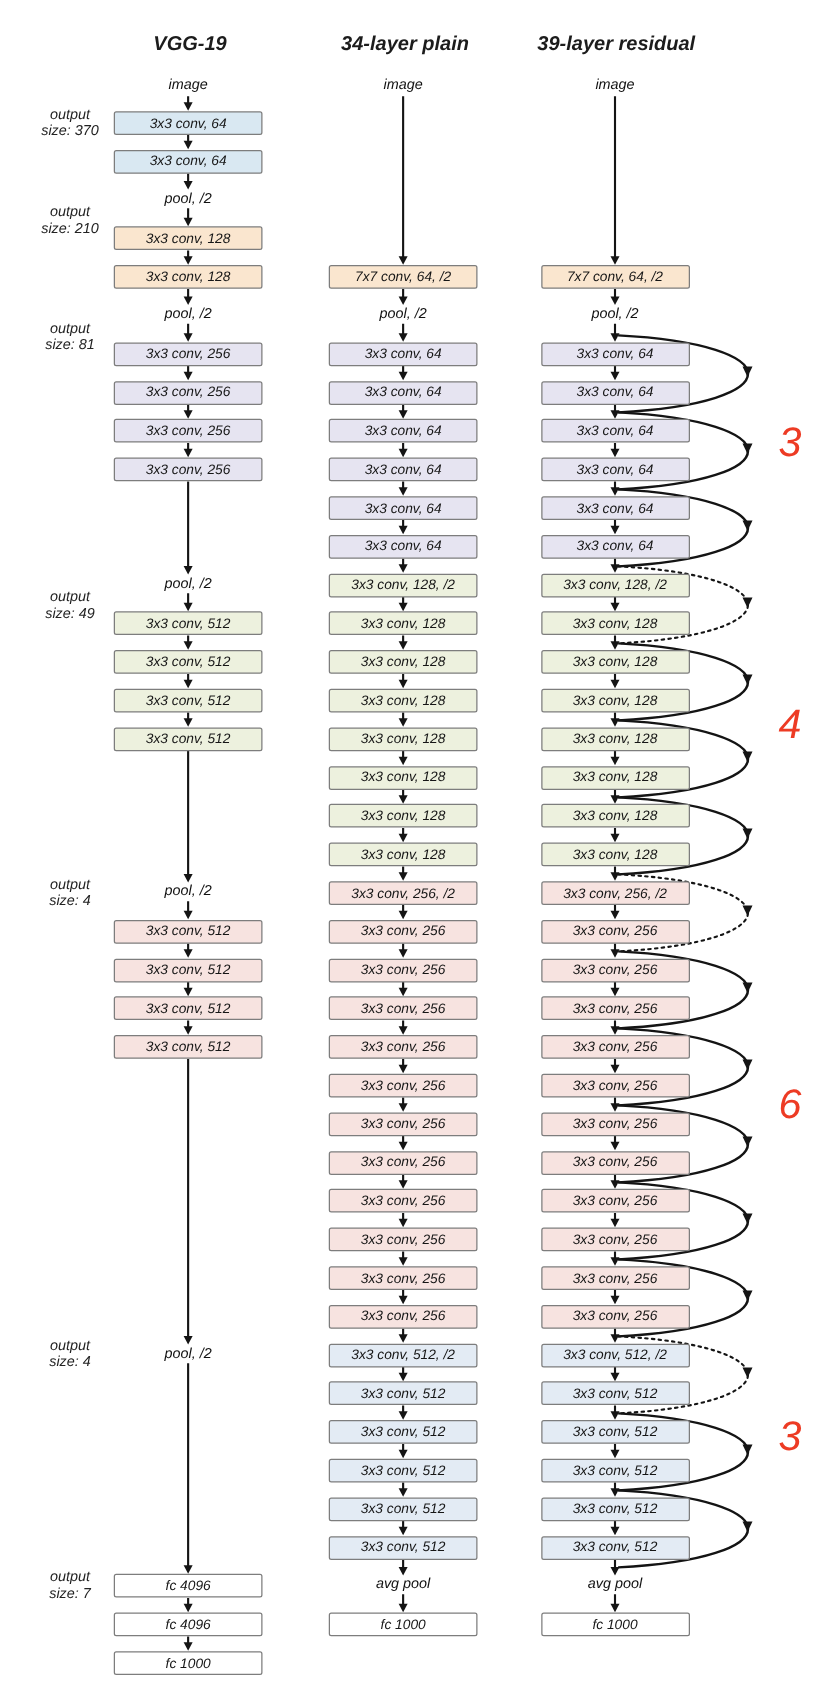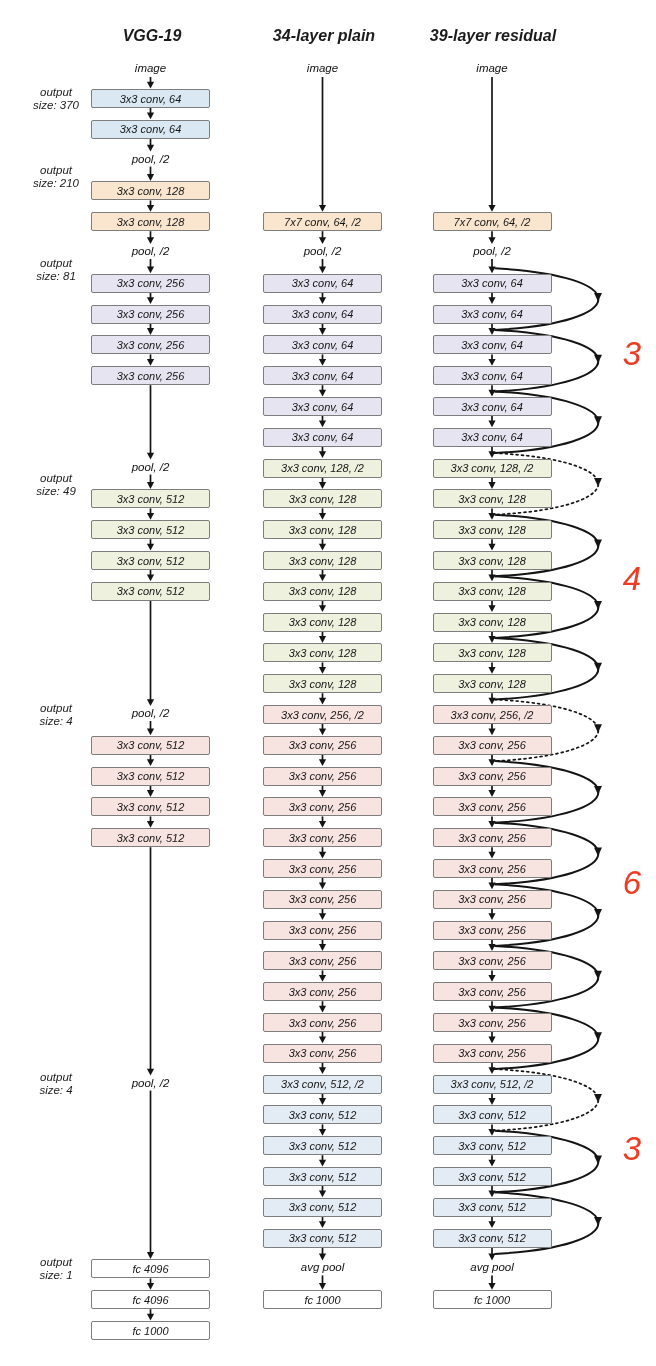--- a/index.html
+++ b/index.html
@@ -371,15 +371,15 @@
     <div class="side-label" style="left: 6px; top: 701.75px;">
       <div>output</div>
       <div>size: 4</div>
     </div>
     <div class="side-label" style="left: 6px; top: 1071.35px;">
       <div>output</div>
       <div>size: 4</div>
     </div>
     <div class="side-label" style="left: 6px; top: 1256.15px;">
       <div>output</div>
-      <div>size: 1</div>
+      <div>size: 7</div>
     </div>
   </div>
 
 </body></html>

